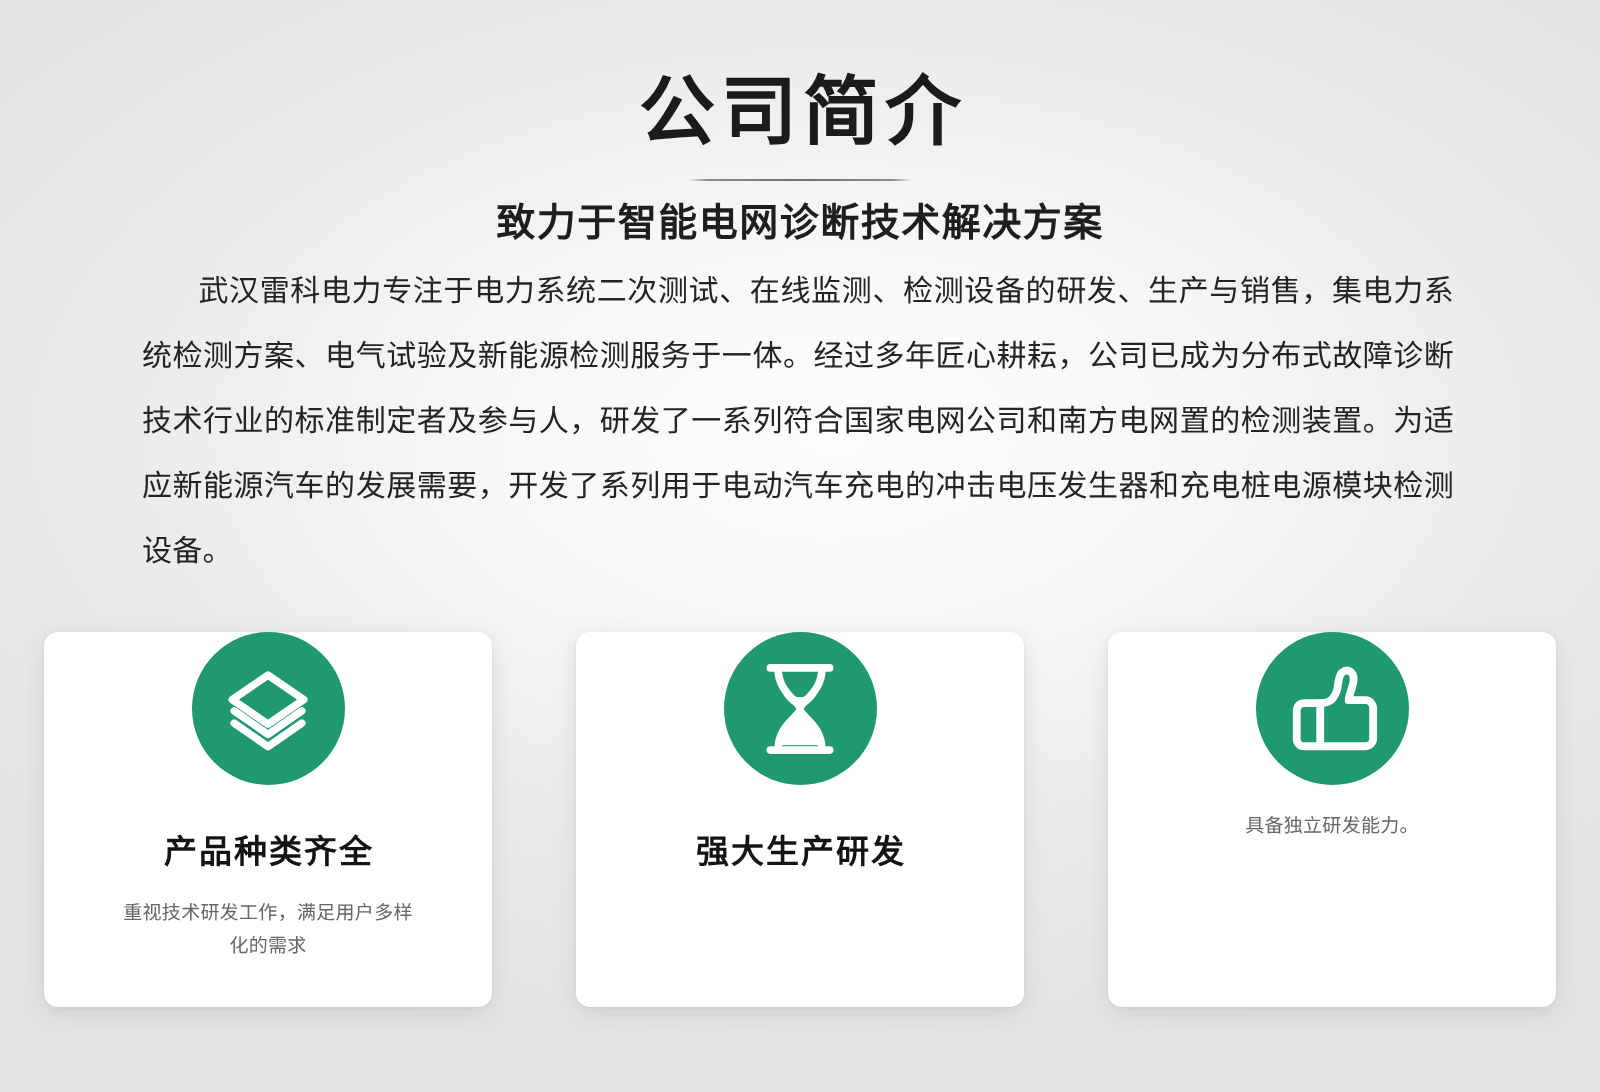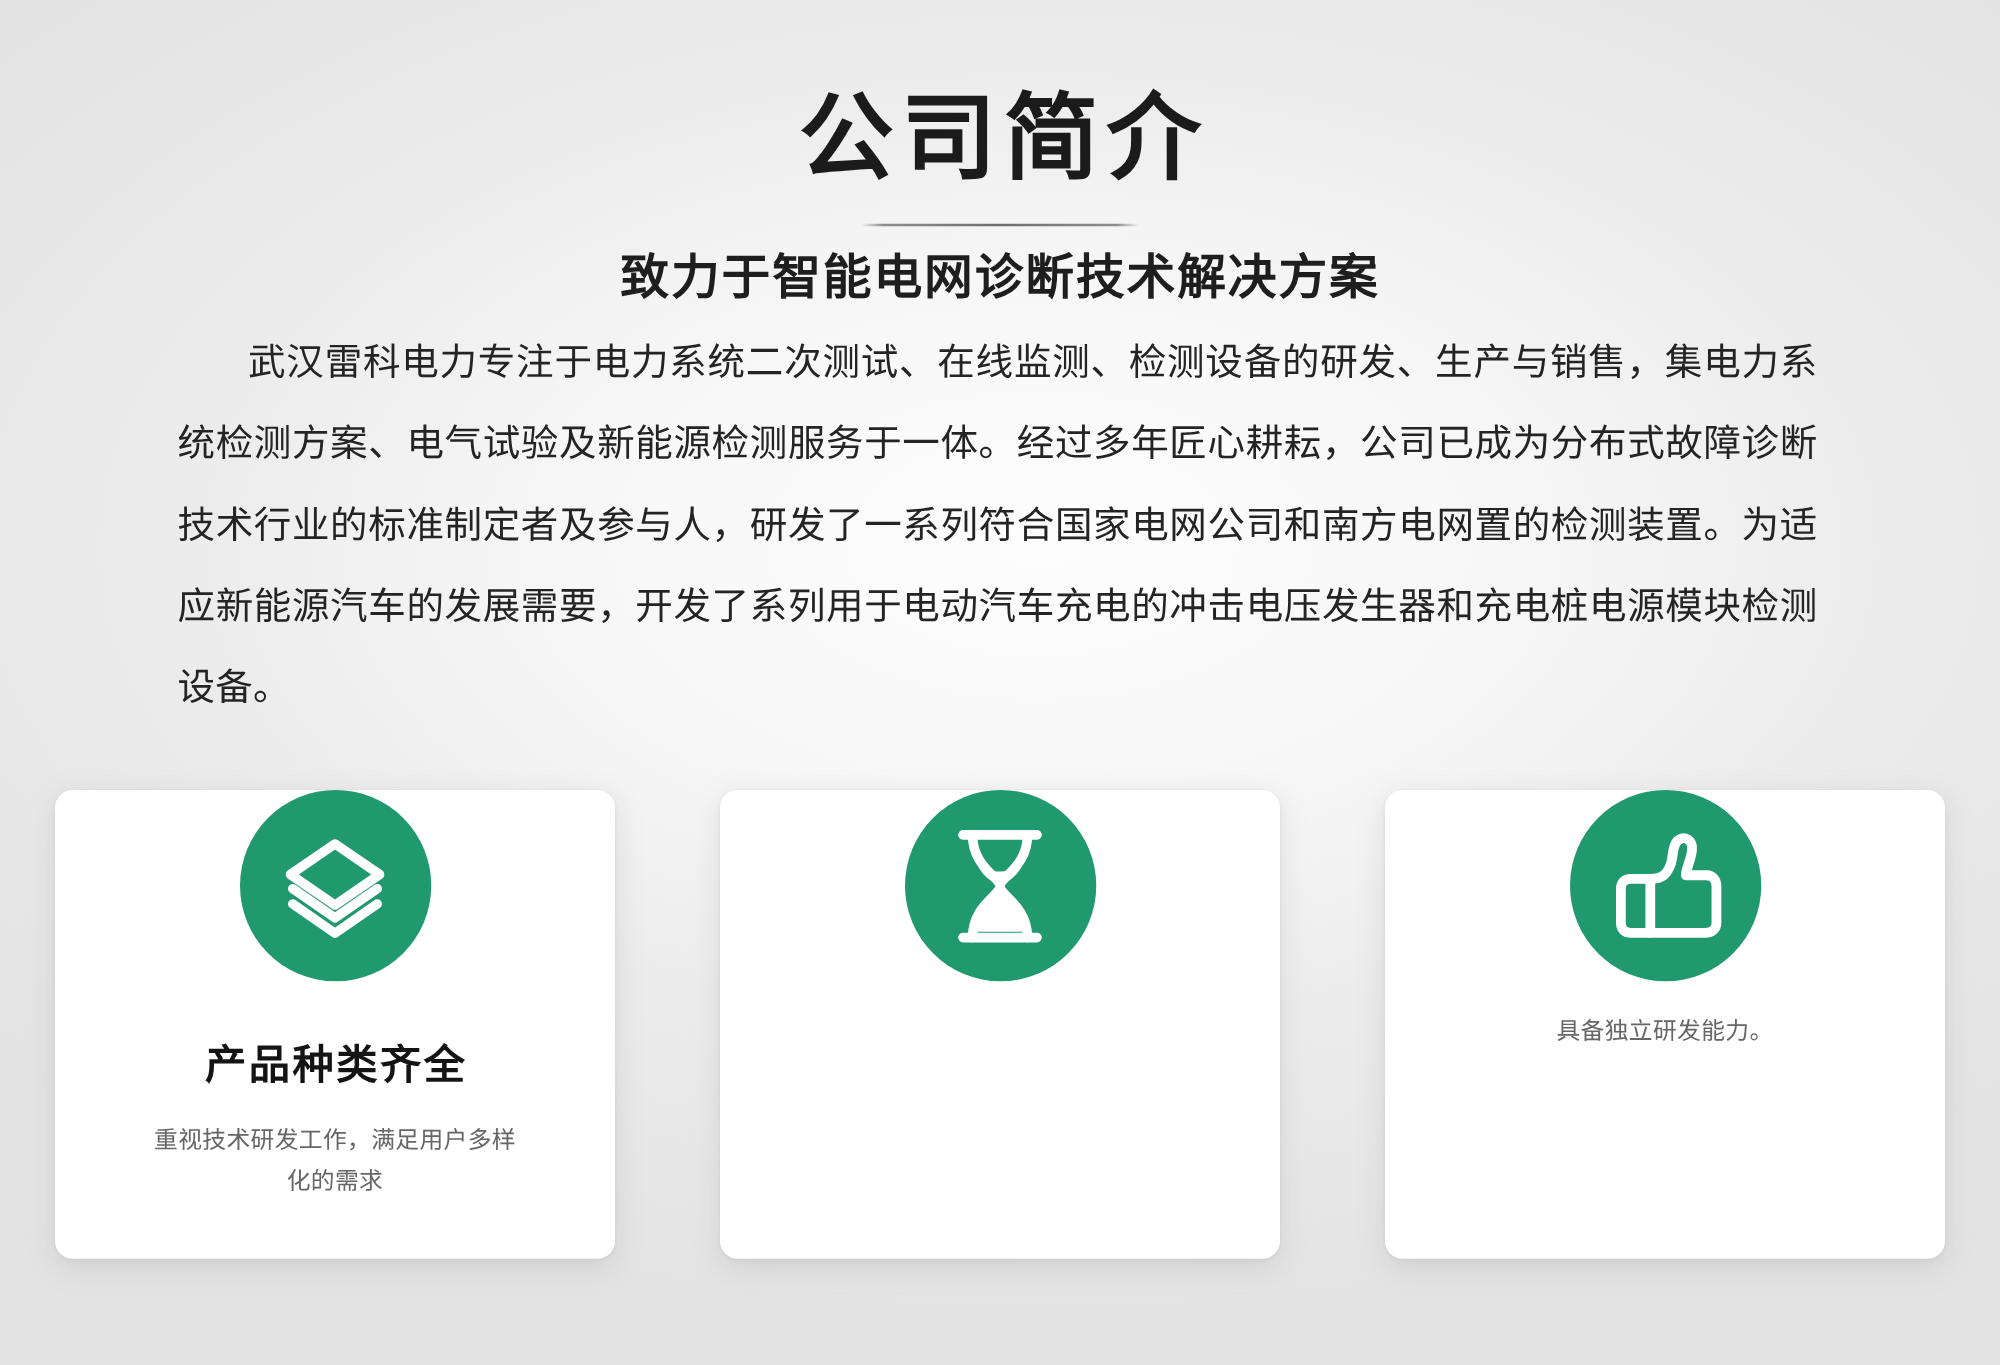--- a/index.html
+++ b/index.html
@@ -165,20 +165,21 @@
           <g fill="none" stroke="#ffffff" stroke-width="8" stroke-linejoin="round" stroke-linecap="round">
             <line x1="14" y1="7" x2="76" y2="7"></line>
             <line x1="14" y1="93" x2="76" y2="93"></line>
             <path d="M22 7 C22 34 45 42 45 50 C45 58 22 66 22 93"></path>
             <path d="M68 7 C68 34 45 42 45 50 C45 58 68 66 68 93"></path>
           </g>
           <path d="M26 31 C34 40 56 40 64 31 C60 43 48 48 45 50 C42 48 30 43 26 31 Z" fill="#ffffff"></path>
           <path d="M45 52 C52 56 64 69 67 88 L23 88 C26 69 38 56 45 52 Z" fill="#ffffff"></path>
         </svg>
       </div>
+      <div class="card-title">强大生产研发</div>
     </div>
 
     <div class="card">
       <div class="card-icon">
         <svg width="98" height="98" viewBox="0 0 100 100" aria-hidden="true">
           <g fill="none" stroke="#ffffff" stroke-width="8" stroke-linejoin="round" stroke-linecap="round">
             <path d="M38 44 L38 88"></path>
             <path d="M38 44 C48 44 52 40 55 31 C57 24 56 17 60 13 C66 8 73 12 72 21 C71 29 67 36 67 41 L84 41 C89 41 92 45 92 50 L92 80 C92 85 88 88 83 88 L22 88 C17 88 14 85 14 80 L14 52 C14 47 17 44 22 44 Z"></path>
           </g>
         </svg>

